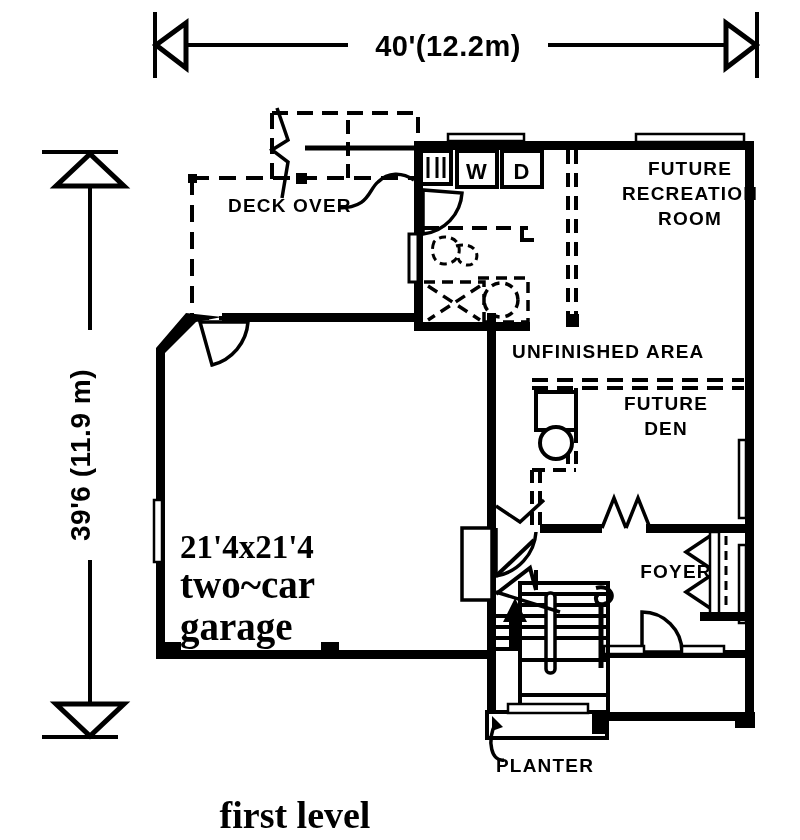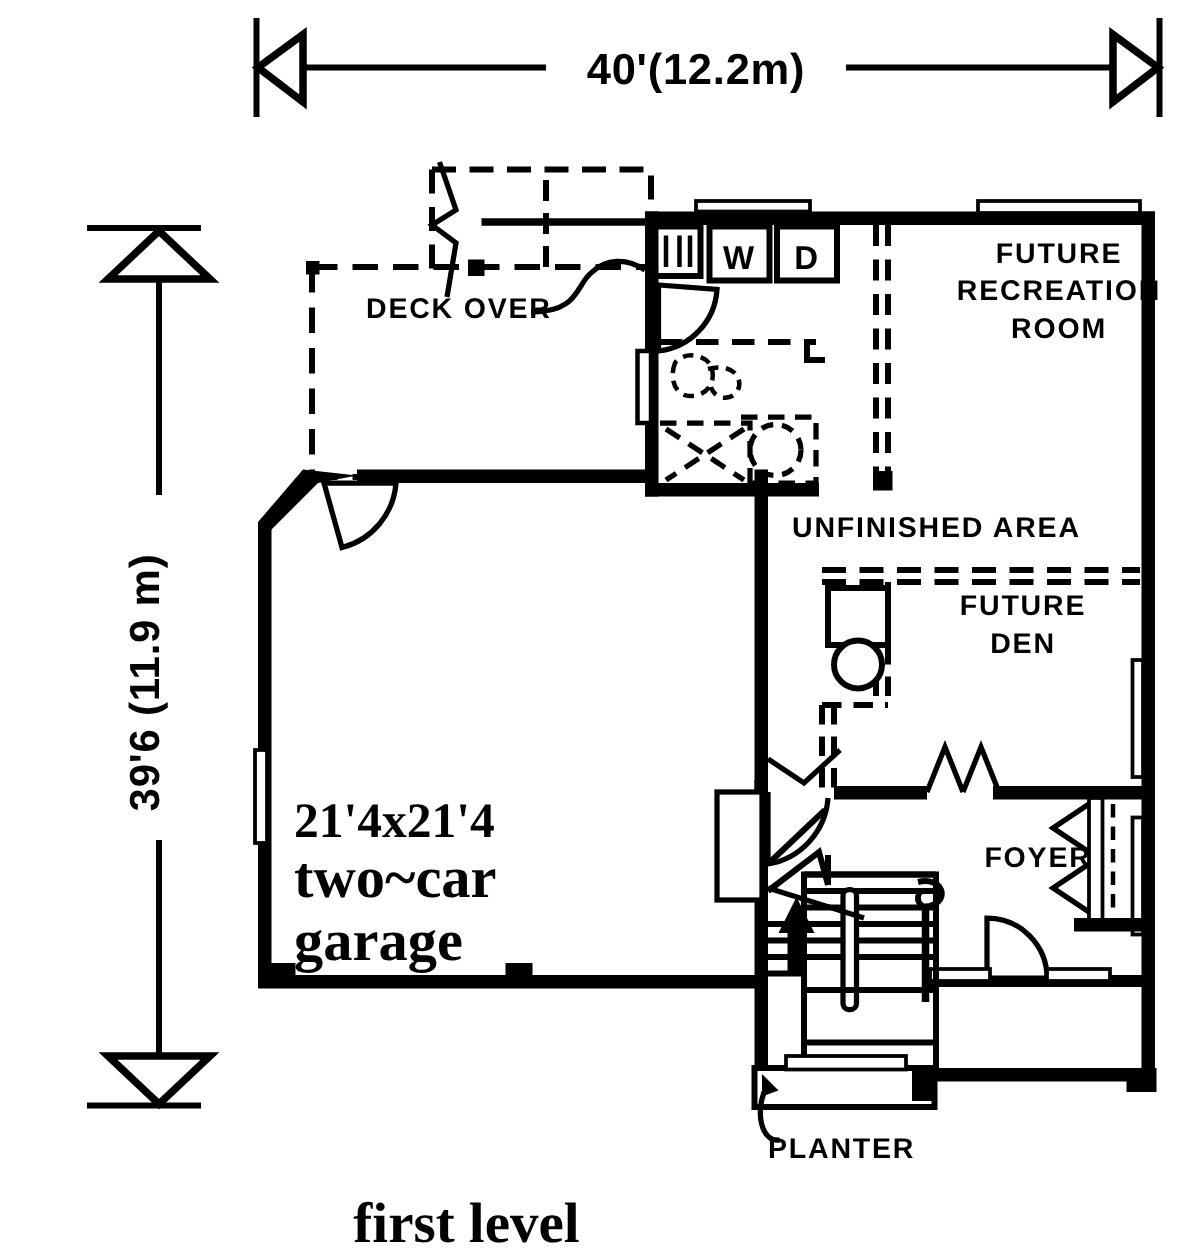--- a/index.html
+++ b/index.html
@@ -13,21 +13,20 @@
     position: relative;
     font-family: "Liberation Sans", sans-serif;
     overflow: hidden;
   }
   #plan-root {
     position: absolute;
     left: 0;
     top: 0;
     width: 779px;
     height: 840px;
-    margin-left: 16px;
   }
   svg.plan-svg {
     position: absolute;
     left: 0;
     top: 0;
     width: 800px;
     height: 840px;
     display: block;
   }
   .txt-tech {

